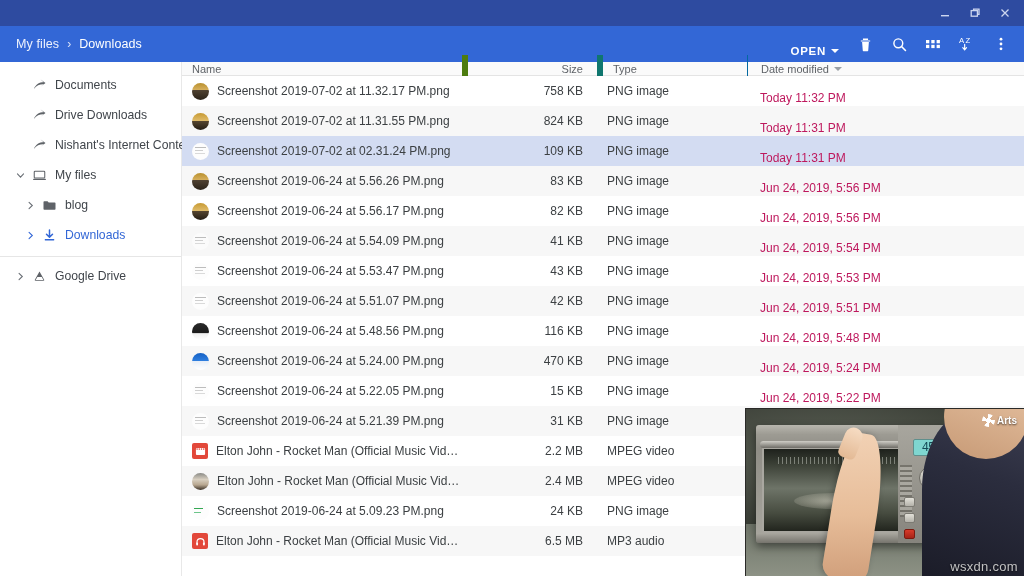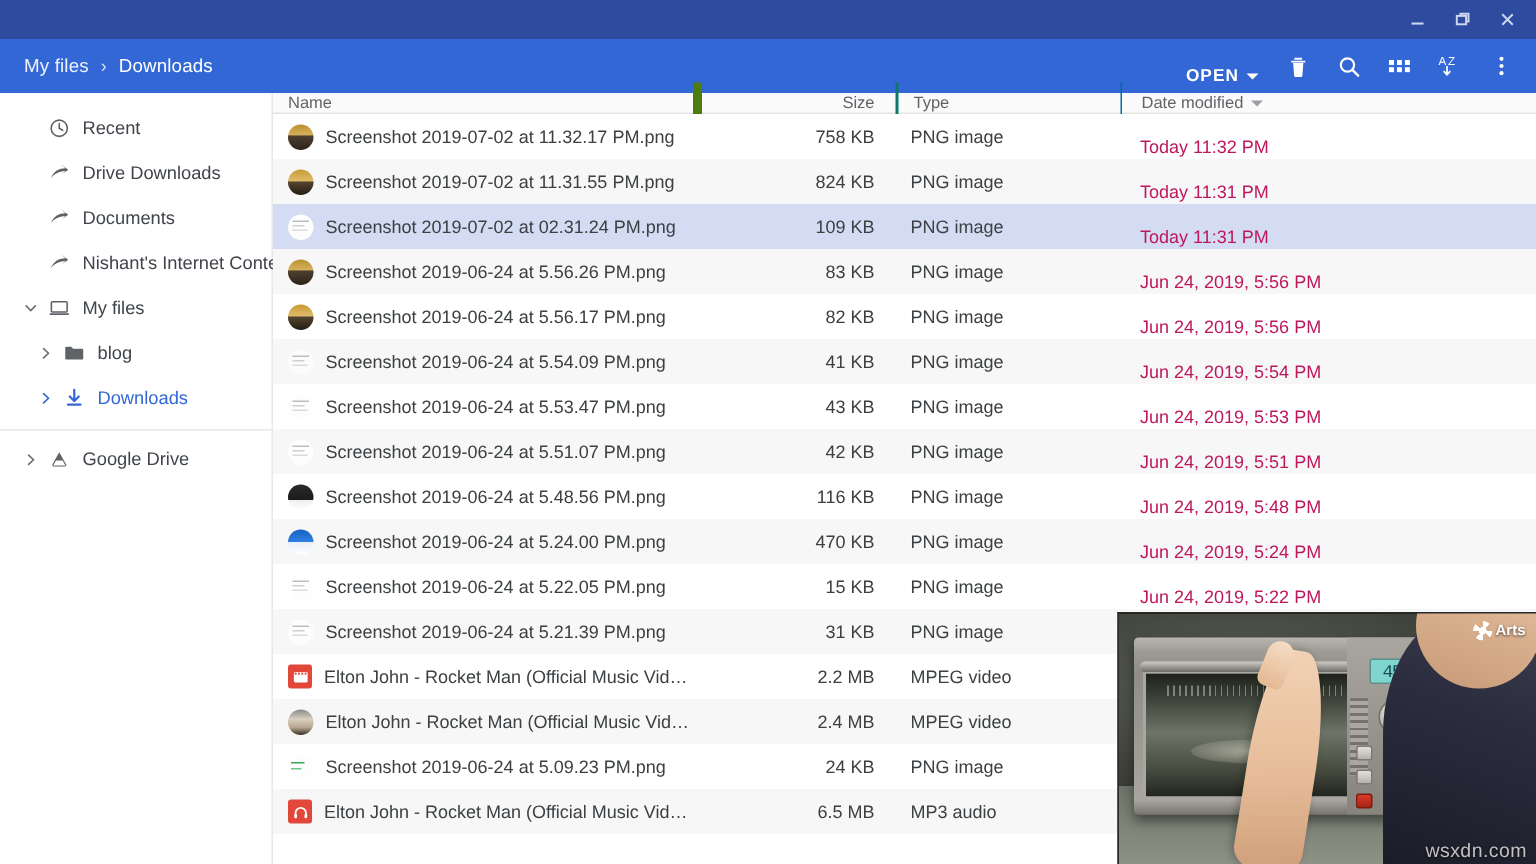--- a/index.html
+++ b/index.html
@@ -77,21 +77,21 @@
 
   
   .filearea{ flex:1; display:flex; flex-direction:column; background:#fff; min-width:0; }
   .fl-header{
     display:flex; height:14px; align-items:center; background:#fafafa;
     border-bottom:1px solid #e4e4e4; font-size:11px; color:#5f6368;
   }
   .col-name{ width:280px; flex:0 0 280px; padding-left:10px; }
   .col-size{ width:135px; flex:0 0 135px; text-align:right; padding-right:14px;
              border-left:6px solid #4d7c0f; }
-  .col-type{ width:150px; flex:0 0 150px; padding-left:10px; border-left:2px solid #0f766e; }
+  .col-type{ width:150px; flex:0 0 150px; padding-left:10px; border-left:6px solid #0f766e; }
   .col-date{ flex:1; padding-left:13px; border-left:1px solid #0369a1;
              display:flex; align-items:center; gap:5px; }
   .fl-header .col-size, .fl-header .col-type, .fl-header .col-date{ height:28px; display:flex; align-items:center; }
   .fl-header .col-size{ justify-content:flex-end; }
   .fl-header .col-name{ display:flex; align-items:center; height:28px; }
   .sort-caret{ width:0;height:0;border-left:4px solid transparent;border-right:4px solid transparent;border-top:4px solid #9aa0a6; }
 
   .rows{ flex:1; overflow:hidden; }
   .row{
     display:flex; align-items:center; height:30px; font-size:12px; color:#3c4043;
@@ -303,49 +303,39 @@
             </g>
         </svg>
       </div>
     </div>
   </div>
 
   <div class="split">
 
     <div class="sidebar">
 
-      <div class="nav-item">
-        <span class="twisty"></span>
-        <span class="nicon">
-          <svg width="15" height="15" viewBox="0 0 20 20">
-            <circle cx="10" cy="10" r="7.2" fill="none" stroke="currentColor" stroke-width="1.4"></circle>
-            <path d="M10 5.8V10l3 1.8" stroke="currentColor" stroke-width="1.4" fill="none" stroke-linecap="round"></path>
-          </svg>
-        </span>
-        <span class="nlabel">Recent</span>
-      </div>
 
       <div class="nav-item">
         <span class="twisty"></span>
         <span class="nicon">
           <svg width="15" height="15" viewBox="0 0 20 20">
             <path d="M2.5 14.5 C5 8 10 5.5 15.5 5.5 L11.5 2 L18 6.8 L11.5 11.6 L15.5 8.2 C10.6 8 6 9.8 2.5 14.5 Z" fill="currentColor"></path>
           </svg>
         </span>
-        <span class="nlabel">Drive Downloads</span>
+        <span class="nlabel">Documents</span>
       </div>
 
       <div class="nav-item">
         <span class="twisty"></span>
         <span class="nicon">
           <svg width="15" height="15" viewBox="0 0 20 20">
             <path d="M2.5 14.5 C5 8 10 5.5 15.5 5.5 L11.5 2 L18 6.8 L11.5 11.6 L15.5 8.2 C10.6 8 6 9.8 2.5 14.5 Z" fill="currentColor"></path>
           </svg>
         </span>
-        <span class="nlabel">Documents</span>
+        <span class="nlabel">Drive Downloads</span>
       </div>
 
       <div class="nav-item">
         <span class="twisty"></span>
         <span class="nicon">
           <svg width="15" height="15" viewBox="0 0 20 20">
             <path d="M2.5 14.5 C5 8 10 5.5 15.5 5.5 L11.5 2 L18 6.8 L11.5 11.6 L15.5 8.2 C10.6 8 6 9.8 2.5 14.5 Z" fill="currentColor"></path>
           </svg>
         </span>
         <span class="nlabel">Nishant's Internet Content</span>

